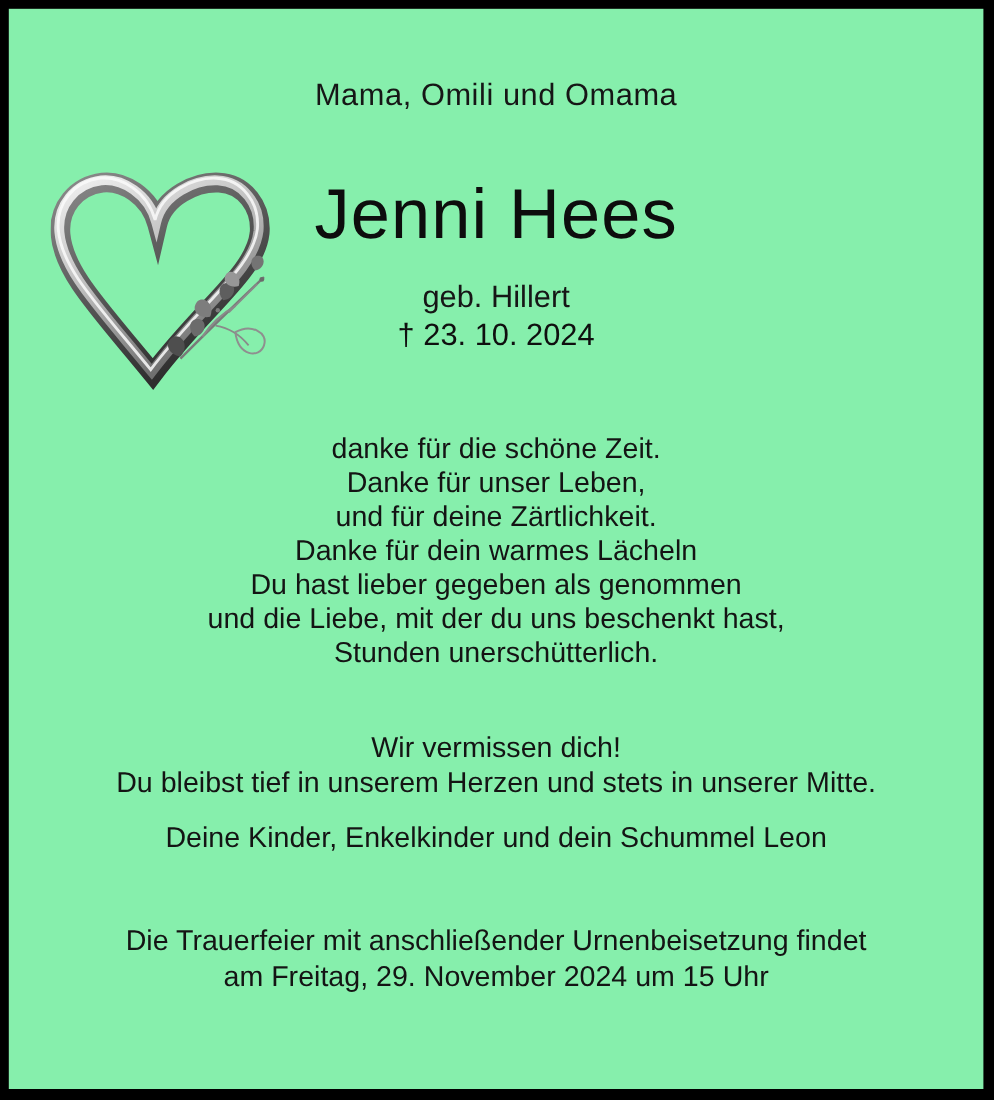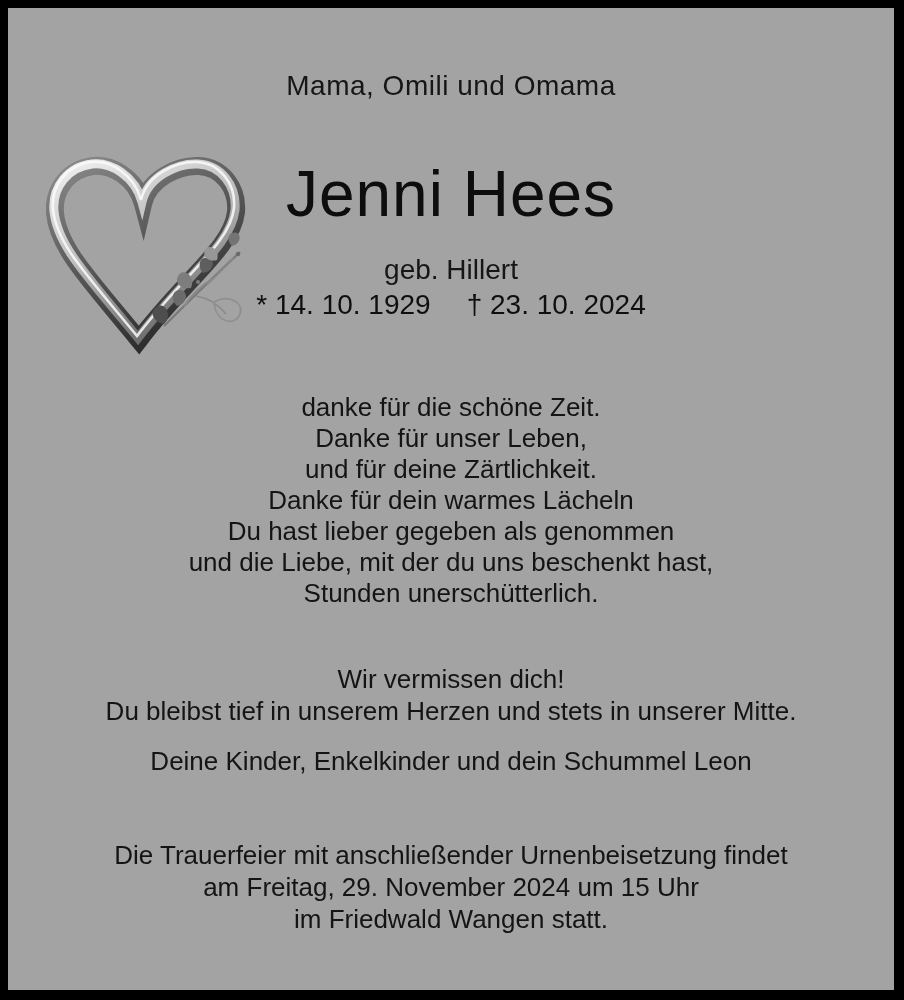--- a/index.html
+++ b/index.html
@@ -6,21 +6,21 @@
   .frame{
     position:relative;
     width:904px;height:1000px;
     background:#000000;
     font-family:"Liberation Sans","DejaVu Sans",sans-serif;
     overflow:hidden;
   }
   .sheet{
     position:absolute;
     left:8px;top:8px;right:10px;bottom:10px;
-    background:#a3a3a3;
+    background:#86efac;
     color:#111111;
   }
   .center-block{position:absolute;left:0;right:0;text-align:center;}
   .dedication{
     top:61px;
     font-size:28px;line-height:34px;
     letter-spacing:0.5px;
     color:#161616;
   }
   .heart-wrap{
@@ -116,21 +116,20 @@
         </g>
       </svg>
     </div>
 
     <div class="center-block name">Jenni Hees</div>
 
     <div class="center-block maiden">geb. Hillert</div>
 
     <div class="center-block dates">
       <span class="row">
-        <span>* 14. 10. 1929</span>
         <span>† 23. 10. 2024</span>
       </span>
     </div>
 
     <div class="center-block tribute">
       <div>danke für die schöne Zeit.</div>
       <div>Danke für unser Leben,</div>
       <div>und für deine Zärtlichkeit.</div>
       <div>Danke für dein warmes Lächeln</div>
       <div>Du hast lieber gegeben als genommen</div>
@@ -141,17 +140,16 @@
     <div class="center-block remembrance">
       <div>Wir vermissen dich!</div>
       <div>Du bleibst tief in unserem Herzen und stets in unserer Mitte.</div>
     </div>
 
     <div class="center-block family">Deine Kinder, Enkelkinder und dein Schummel Leon</div>
 
     <div class="center-block funeral">
       <div>Die Trauerfeier mit anschließender Urnenbeisetzung findet</div>
       <div>am Freitag, 29. November 2024 um 15 Uhr</div>
-      <div>im Friedwald Wangen statt.</div>
     </div>
 
   </div>
 </div>
 
 </body></html>

